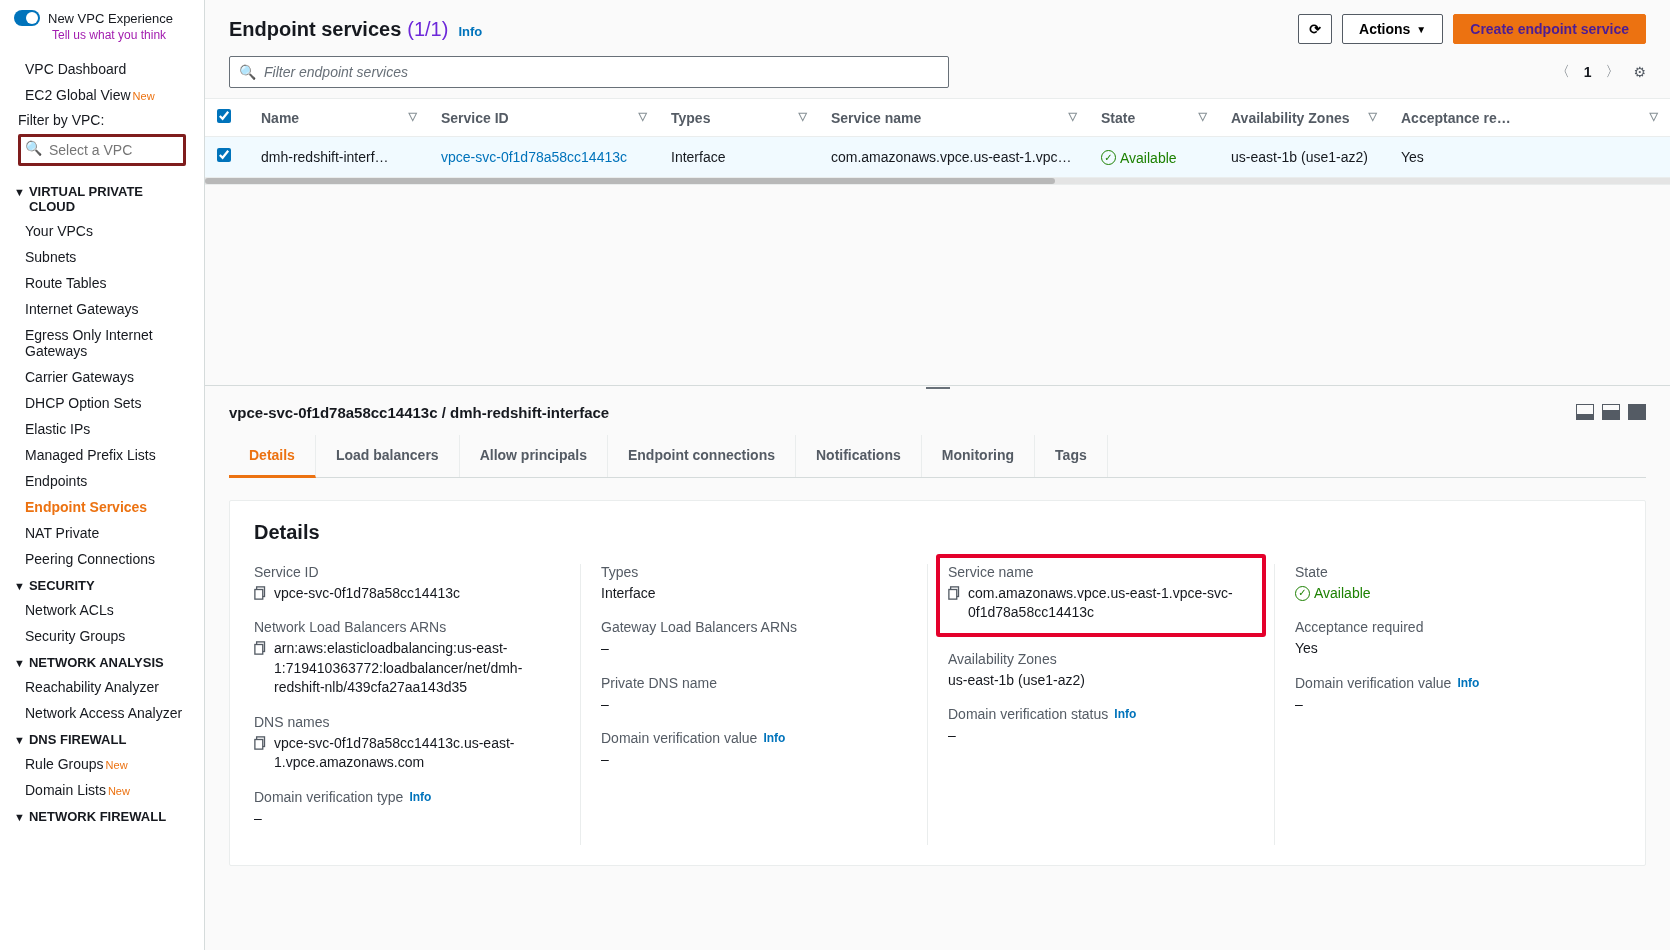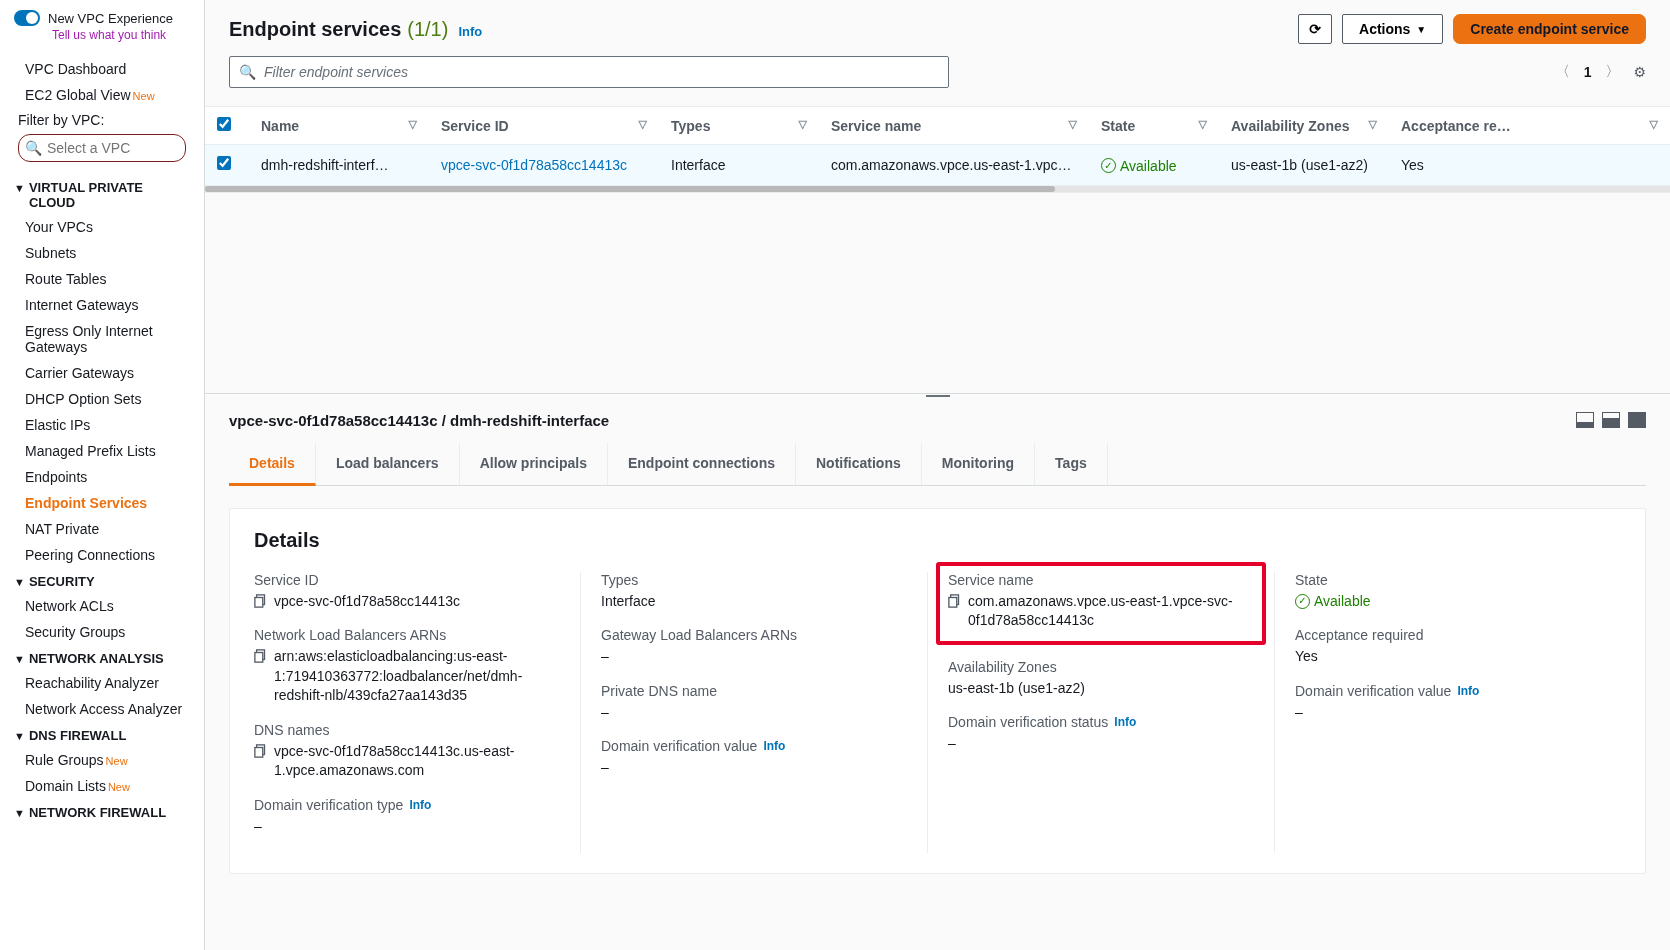--- a/index.html
+++ b/index.html
@@ -18,47 +18,47 @@
 .new-exp { display:flex; align-items:center; padding: 0 14px 2px 14px; gap:8px;}
 .toggle { width: 26px; height:16px; background:#0073bb; border-radius:8px; position:relative;}
 .toggle::after { content:""; position:absolute; width:12px; height:12px; background:#fff; border-radius:50%; top:2px; left:12px;}
 .new-exp-label { font-size:13px; color:#16191f;}
 .tell-us { font-size:12px; color:#a21caf; padding:0 14px 14px 52px; }
 .side-link { padding: 5px 14px 5px 25px; font-size:14px; color:#0073bb; cursor:pointer;}
 .side-link.dark { color:#16191f; }
 .side-link.active { color:#ec7211; font-weight:700; }
 .side-filter-lbl { padding: 4px 14px 6px 18px; font-size:14px;}
 .side-search { margin:0 18px 12px 18px; position:relative;}
-.side-search input { width:100%; padding:5px 6px 5px 28px; border:1px solid #7f1d1d; border-radius:12px; font-size:14px; }
+.side-search input { width:100%; padding:5px 6px 5px 28px; border:3px solid #7f1d1d; border-radius:2px; font-size:14px; }
 .side-search .mag { position:absolute; left:7px; top:6px; color:#687078;}
 .section-hdr { padding: 6px 14px 4px 14px; font-weight:700; font-size:13px; display:flex; align-items:flex-start; gap:4px; cursor:pointer;}
 .section-hdr .arr { font-size:11px; margin-top:2px;}
 .new-badge { color:#ec7211; font-size:11px; font-weight:400; margin-left:2px;}
 
 .main { flex:1; display:flex; flex-direction:column; background:#fafafa; overflow:hidden;}
 .top-area { padding: 14px 24px 6px 24px; }
 .hdr-row { display:flex; align-items:center; justify-content:space-between;}
 .page-title { font-size:20px; font-weight:700; display:flex; align-items:baseline; gap:6px;}
-.page-title .count { color:#4d7c0f; font-weight:400;text-align:right;}
+.page-title .count { color:#6d28d9; font-weight:400;text-align:right;}
 .info-link { color:#0073bb; font-size:13px; font-weight:700; cursor:pointer; margin-left:4px;}
 .hdr-actions { display:flex; gap:10px; align-items:center;}
 .btn { border:1px solid #545b64; background:#fff; padding:6px 16px; font-size:14px; border-radius:2px; cursor:pointer; font-weight:700; display:inline-flex; align-items:center; gap:6px;}
 .btn.icon-only { padding:6px 10px;}
-.btn.primary { background:#ec7211; border-color:#ec7211; color:#0f172a;border-radius:7px;}
+.btn.primary { background:#ec7211; border-color:#ec7211; color:#4c1d95;}
 .btn .tri { font-size:10px;}
 .filter-row { margin-top:12px; display:flex; align-items:center; gap:12px;}
 .filter-box { position:relative; width:720px;}
 .filter-box input { width:100%; padding:7px 10px 7px 34px; border:1px solid #687078; border-radius:2px; font-size:14px; font-style:italic;}
 .filter-box input::placeholder { color:#687078; }
 .filter-box .mag { position:absolute; left:10px; top:8px; color:#545b64;}
 .pager { margin-left:auto; display:flex; align-items:center; gap:14px; color:#687078;}
 .pager .num { color:#16191f; font-weight:700;}
 .pager .gear { color:#545b64; cursor:pointer;}
 
-.tbl-wrap { background:#fff; border-top:1px solid #eaeded; border-bottom:1px solid #eaeded; margin-top:12px; overflow-x:hidden; }
+.tbl-wrap { background:#fff; border-top:1px solid #eaeded; border-bottom:1px solid #eaeded; margin-top:4px; overflow-x:hidden; }
 table { width:100%; border-collapse:collapse; table-layout:fixed;}
 th { text-align:left; padding:10px 12px; font-size:14px; color:#545b64; font-weight:700; border-bottom:1px solid #eaeded; position:relative;}
 th .sorter { float:right; color:#879196; font-size:11px;}
 td { padding:11px 12px; font-size:14px; border-bottom:1px solid #eaeded; white-space:nowrap; overflow:hidden; text-overflow:ellipsis;}
 tr.selected td { background:#f1faff; }
 .chk { width:14px; height:14px; accent-color:#0073bb;}
 .link { color:#0073bb;}
 .state-ok { color:#1d8102; display:inline-flex; align-items:center; gap:4px;}
 .state-ok .circ { width:15px; height:15px; border:1.5px solid #1d8102; border-radius:50%; display:inline-flex; align-items:center; justify-content:center; font-size:10px;}
 .empty-space { height:200px; background:#fafafa;}

